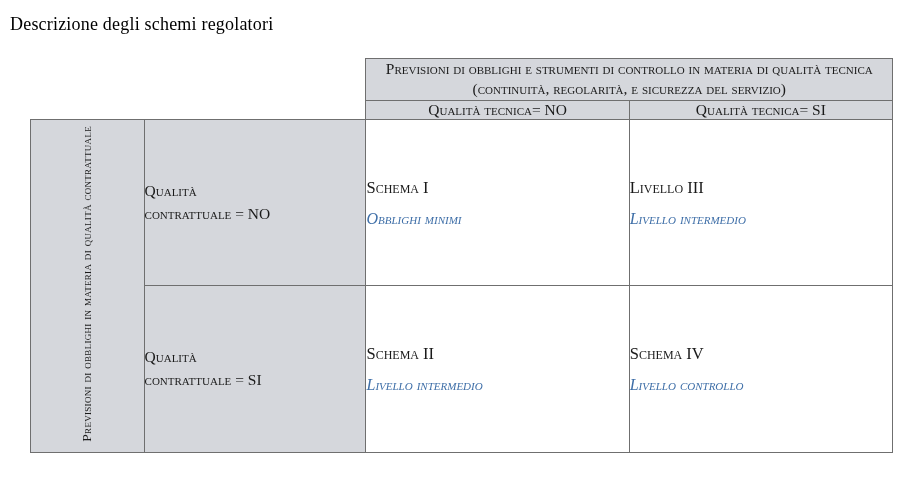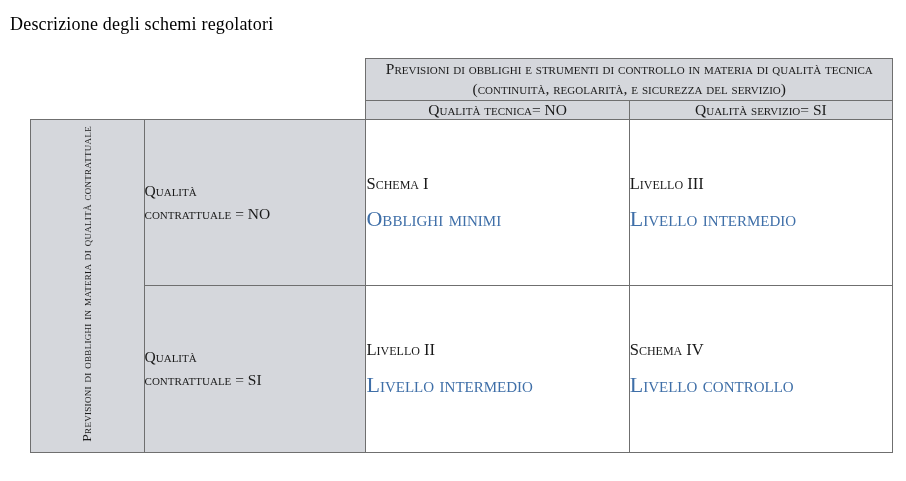--- a/index.html
+++ b/index.html
@@ -113,22 +113,23 @@
     height: 126px;
   }
   .cell .schema {
     font-variant: small-caps;
     font-size: 16.5px;
     color: #1a1a1a;
     margin-bottom: 12px;
   }
   .cell .level {
     font-variant: small-caps;
-    font-size: 22px;
+    font-size: 16px;
     color: #3f6fa8;
+    font-style: italic;
   }
 </style>
 </head>
 <body>
 
 <div class="page">
 
   <div class="doc-title">Descrizione degli schemi regolatori</div>
 
   <table class="matrix">
@@ -142,21 +143,21 @@
       <tr>
         <td class="no-border"></td>
         <td class="no-border"></td>
         <td class="hdr-top" colspan="2">Previsioni di obblighi e strumenti di controllo in materia di qualità tecnica (continuità, regolarità, e sicurezza del servizio)</td>
       </tr>
 
       <tr>
         <td class="no-border"></td>
         <td class="no-border"></td>
         <td class="hdr-sub">Qualità tecnica= NO</td>
-        <td class="hdr-sub">Qualità servizio= SI</td>
+        <td class="hdr-sub">Qualità tecnica= SI</td>
       </tr>
 
       <tr>
         <td class="rot-cell" rowspan="2">
           <span class="rot-inner">Previsioni di obblighi in materia di qualità contrattuale</span>
         </td>
         <td class="row-label">Qualità
 contrattuale = NO</td>
         <td class="cell">
           <div class="schema">Schema I</div>
@@ -165,21 +166,21 @@
         <td class="cell">
           <div class="schema">Livello III</div>
           <div class="level">Livello intermedio</div>
         </td>
       </tr>
 
       <tr>
         <td class="row-label">Qualità
 contrattuale = SI</td>
         <td class="cell">
-          <div class="schema">Livello II</div>
+          <div class="schema">Schema II</div>
           <div class="level">Livello intermedio</div>
         </td>
         <td class="cell">
           <div class="schema">Schema IV</div>
           <div class="level">Livello controllo</div>
         </td>
       </tr>
     </tbody>
   </table>
 

